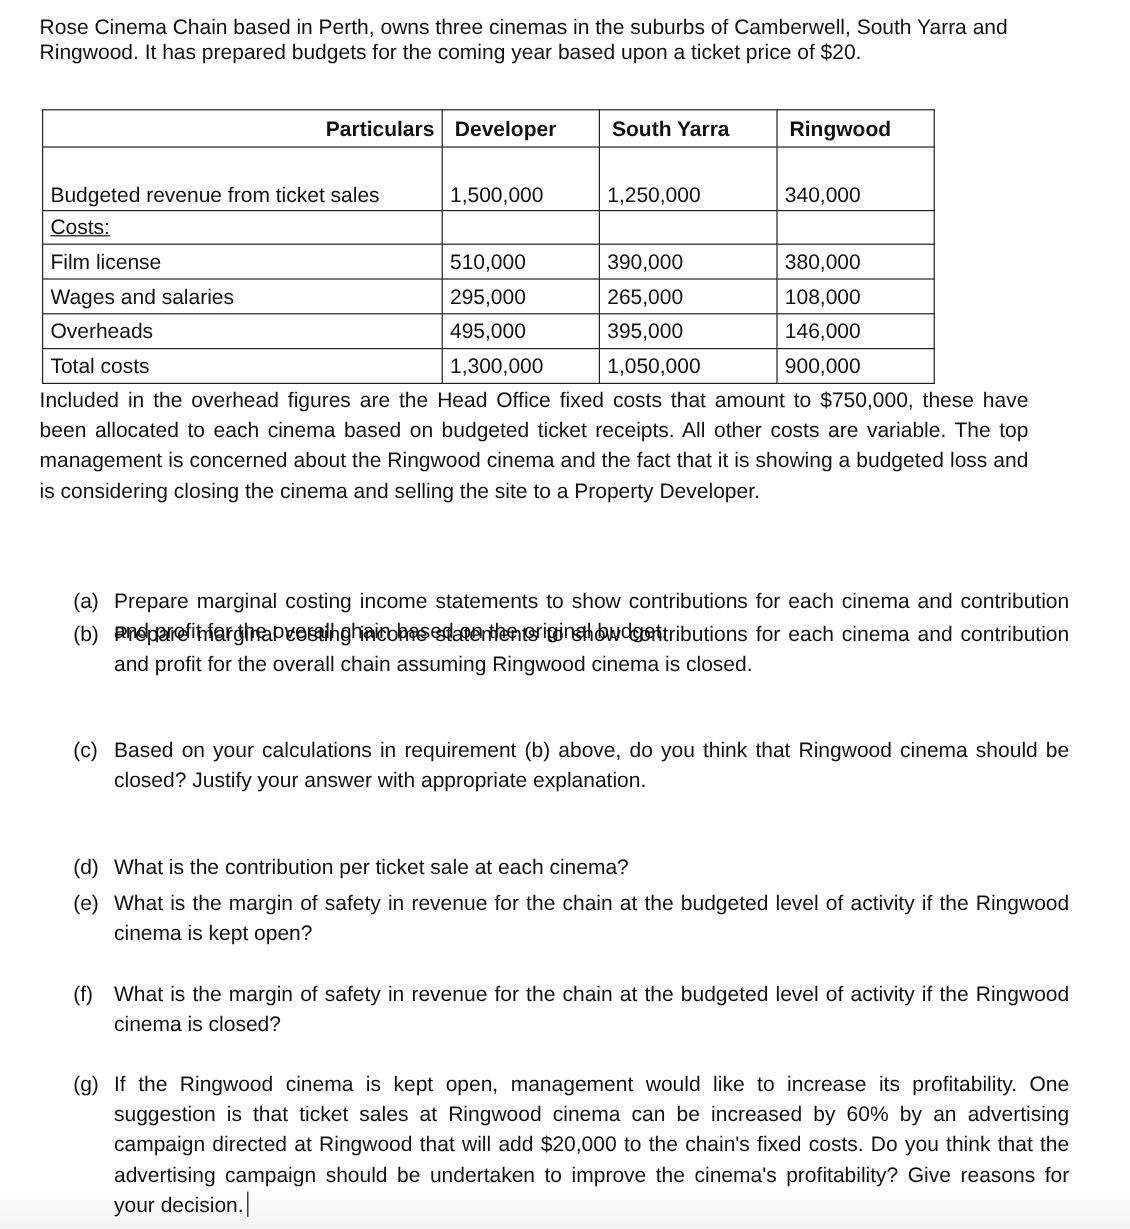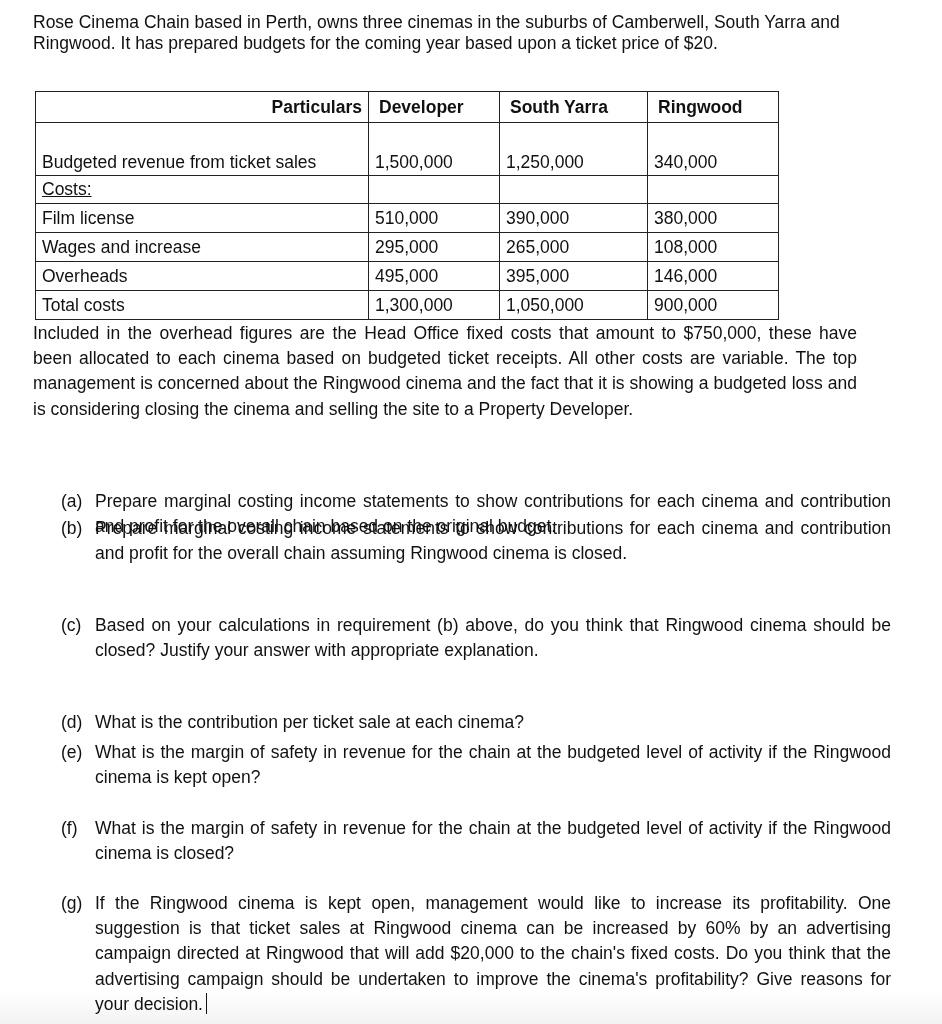--- a/index.html
+++ b/index.html
@@ -76,21 +76,21 @@
     <td></td>
     <td></td>
   </tr>
   <tr class="r">
     <td>Film license</td>
     <td class="num">510,000</td>
     <td class="num">390,000</td>
     <td class="num">380,000</td>
   </tr>
   <tr class="r">
-    <td>Wages and increase</td>
+    <td>Wages and salaries</td>
     <td class="num">295,000</td>
     <td class="num">265,000</td>
     <td class="num">108,000</td>
   </tr>
   <tr class="r">
     <td>Overheads</td>
     <td class="num">495,000</td>
     <td class="num">395,000</td>
     <td class="num">146,000</td>
   </tr>

